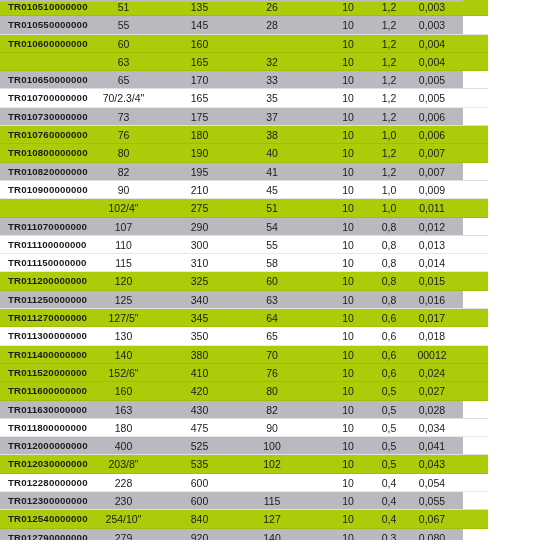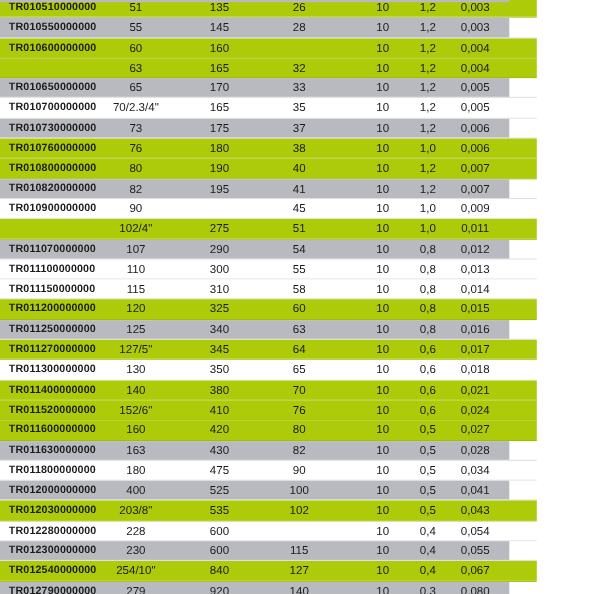--- a/index.html
+++ b/index.html
@@ -229,20 +229,21 @@
           <div class="cell c-pcs">10</div>
           <div class="cell c-kg">1,2</div>
           <div class="cell c-vol">0,007</div>
         </div>
       </div>
       <div class="row white">
         <div class="fill"></div>
         <div class="cells">
           <div class="cell c-code">TR010900000000</div>
           <div class="cell c-d">90</div>
+          <div class="cell c-l">210</div>
           <div class="cell c-h">45</div>
           <div class="cell c-pcs">10</div>
           <div class="cell c-kg">1,0</div>
           <div class="cell c-vol">0,009</div>
         </div>
       </div>
       <div class="row green">
         <div class="fill"></div>
         <div class="cells">
           <div class="cell c-d">102/4"</div>
@@ -339,21 +340,21 @@
       </div>
       <div class="row green">
         <div class="fill"></div>
         <div class="cells">
           <div class="cell c-code">TR011400000000</div>
           <div class="cell c-d">140</div>
           <div class="cell c-l">380</div>
           <div class="cell c-h">70</div>
           <div class="cell c-pcs">10</div>
           <div class="cell c-kg">0,6</div>
-          <div class="cell c-vol">0,021</div>
+          <div class="cell c-vol">00012</div>
         </div>
       </div>
       <div class="row green">
         <div class="fill"></div>
         <div class="cells">
           <div class="cell c-code">TR011520000000</div>
           <div class="cell c-d">152/6"</div>
           <div class="cell c-l">410</div>
           <div class="cell c-h">76</div>
           <div class="cell c-pcs">10</div>

